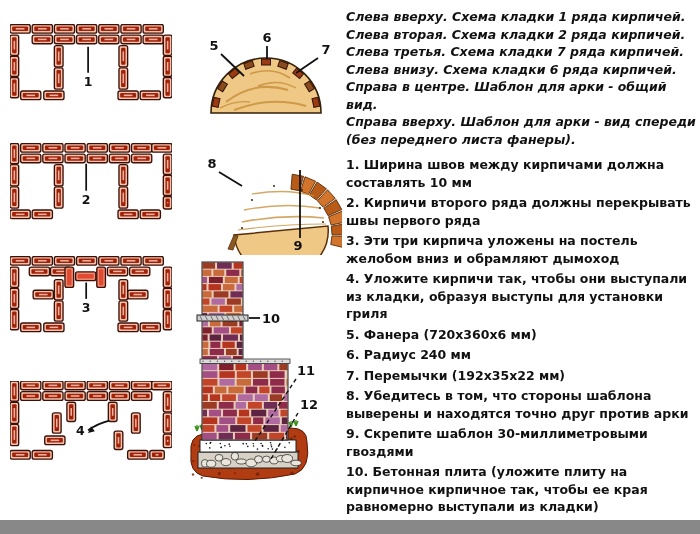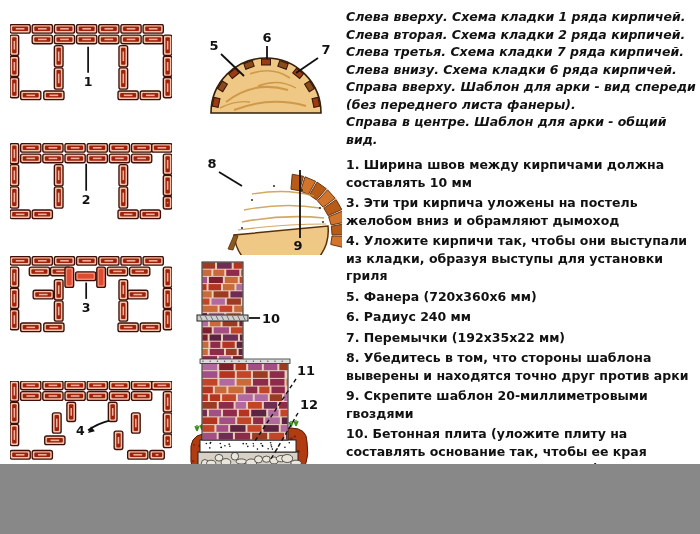--- a/index.html
+++ b/index.html
@@ -1,16 +1,16 @@
 <!DOCTYPE html>
 <html><head>
 <meta charset="utf-8">
 <style>
   html,body{margin:0;padding:0;background:#888;}
-  #canvas{position:relative;width:700px;height:464px;background:#ffffff;overflow:hidden;
+  #canvas{position:relative;width:700px;height:520px;background:#ffffff;overflow:hidden;
     font-family:"DejaVu Sans","Liberation Sans",sans-serif;}
   .legend{position:absolute;left:346px;top:8px;width:350px;
     font-style:italic;font-weight:bold;font-size:12.5px;line-height:17.5px;color:#111;}
   .list{position:absolute;left:346px;top:156px;width:350px;
     font-weight:bold;font-size:12.5px;line-height:17.5px;color:#111;}
   .list .item{margin-bottom:3px;}
   svg{position:absolute;display:block;}
   #diag-0{left:10px;top:24px;}
   #diag-1{left:10px;top:143px;}
   #diag-2{left:10px;top:256px;}
@@ -22,33 +22,34 @@
 </style>
 </head>
 <body>
 
 <div id="canvas">
   <div class="legend" id="legend">
       <div>Слева вверху. Схема кладки 1 ряда кирпичей.</div>
       <div>Слева вторая. Схема кладки 2 ряда кирпичей.</div>
       <div>Слева третья. Схема кладки 7 ряда кирпичей.</div>
       <div>Слева внизу. Схема кладки 6 ряда кирпичей.</div>
+      <div>Справа в центре. Шаблон для арки - общий вид.</div>
       <div>Справа вверху. Шаблон для арки - вид спереди (без переднего листа фанеры).</div>
-      <div>Справа в центре. Шаблон для арки - общий вид.</div>
     </div>
   <div class="list" id="list">
       <div class="item"><span>1.</span><span> Ширина швов между кирпичами должна составлять 10 мм</span></div>
+      <div class="item"><span>2.</span><span> Кирпичи второго ряда должны перекрывать швы первого ряда</span></div>
       <div class="item"><span>3.</span><span> Эти три кирпича уложены на постель желобом вниз и обрамляют дымоход</span></div>
       <div class="item"><span>4.</span><span> Уложите кирпичи так, чтобы они выступали из кладки, образуя выступы для установки гриля</span></div>
       <div class="item"><span>5.</span><span> Фанера (720x360x6 мм)</span></div>
       <div class="item"><span>6.</span><span> Радиус 240 мм</span></div>
       <div class="item"><span>7.</span><span> Перемычки (192x35x22 мм)</span></div>
       <div class="item"><span>8.</span><span> Убедитесь в том, что стороны шаблона выверены и находятся точно друг против арки</span></div>
-      <div class="item"><span>9.</span><span> Скрепите шаблон 20-миллиметровыми гвоздями</span></div>
-      <div class="item"><span>10.</span><span> Бетонная плита (уложите плиту на составлять основание так, чтобы ее края равномерно выступали из кладки)</span></div>
+      <div class="item"><span>9.</span><span> Скрепите шаблон 30-миллиметровыми гвоздями</span></div>
+      <div class="item"><span>10.</span><span> Бетонная плита (уложите плиту на кирпичное кирпичное так, чтобы ее края равномерно выступали из кладки)</span></div>
       <div class="item"><span>11.</span><span> Бетон (толщина слоя 100 мм)</span></div>
     </div>
 
   <svg id="diag-0" width="162" height="80" viewBox="0 0 168 82">
       <rect x="0" y="0" width="21" height="9" rx="2" fill="#f2c3ad" stroke="#3d0f06" stroke-width="1.4"></rect>
       <rect x="2.2" y="2.2" width="16.6" height="4.6" rx="1" fill="#a02108"></rect>
       <rect x="6" y="3.7" width="9" height="1.6" fill="#f0b2a0"></rect>
       <rect x="23" y="0" width="21" height="9" rx="2" fill="#f2c3ad" stroke="#3d0f06" stroke-width="1.4"></rect>
       <rect x="25.2" y="2.2" width="16.6" height="4.6" rx="1" fill="#a02108"></rect>
       <rect x="29" y="3.7" width="9" height="1.6" fill="#f0b2a0"></rect>

